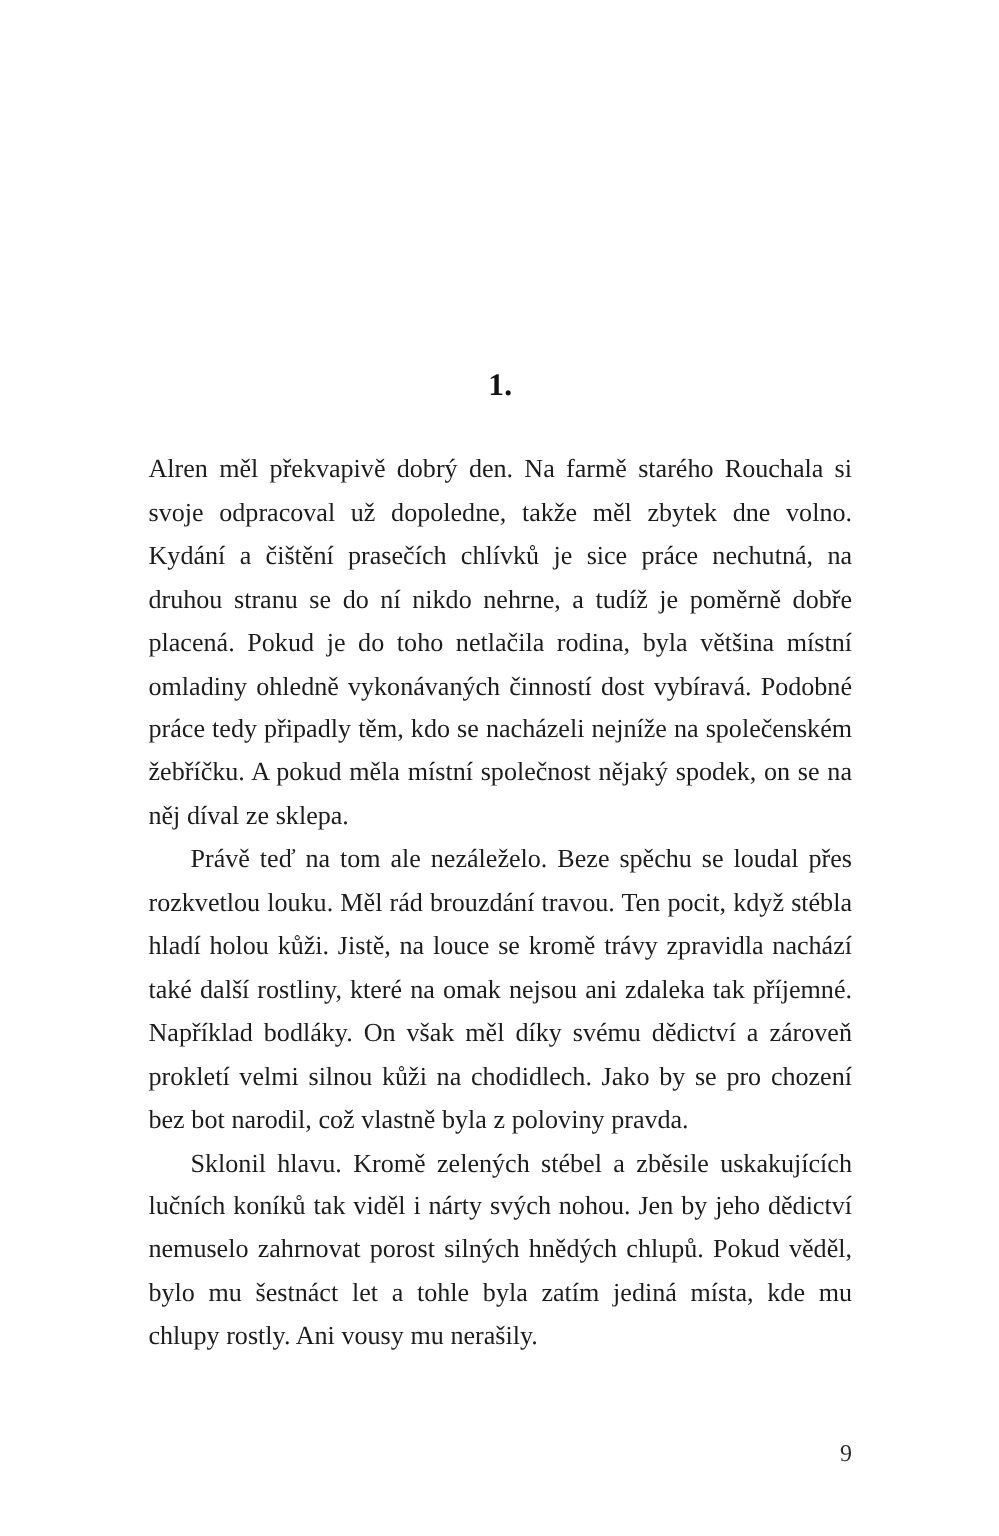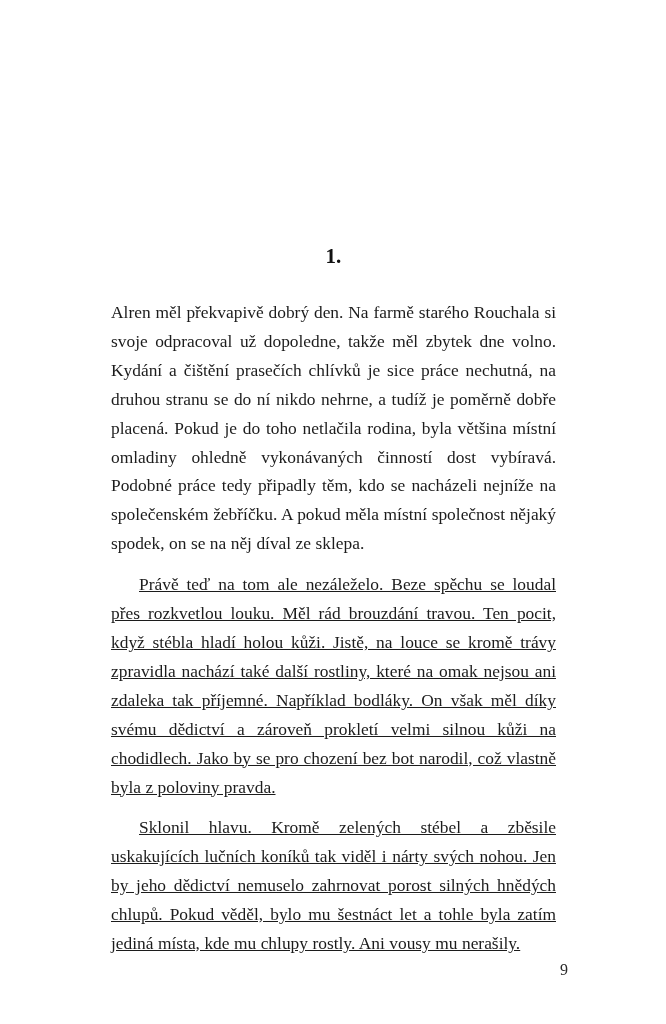--- a/index.html
+++ b/index.html
@@ -43,29 +43,28 @@
     margin: 0 0 31px 0;
     letter-spacing: 0.2px;
     color: #121212;
   }
 
   .body-paragraph {
     font-size: 17.4px;
     line-height: 28.9px;
     text-align: justify;
     text-justify: inter-word;
-    margin: 12px;
+    margin: 0;
     hyphens: manual;
     word-spacing: 0.1px;
     color: #1c1c1c;
   }
 
   .body-paragraph.indented {
     text-indent: 28px;
-    text-decoration: underline;
   }
 
   
   .page-number {
     position: absolute;
     left: 99px;
     width: 469px;
     top: 960px;
     font-size: 16px;
     line-height: 20px;

